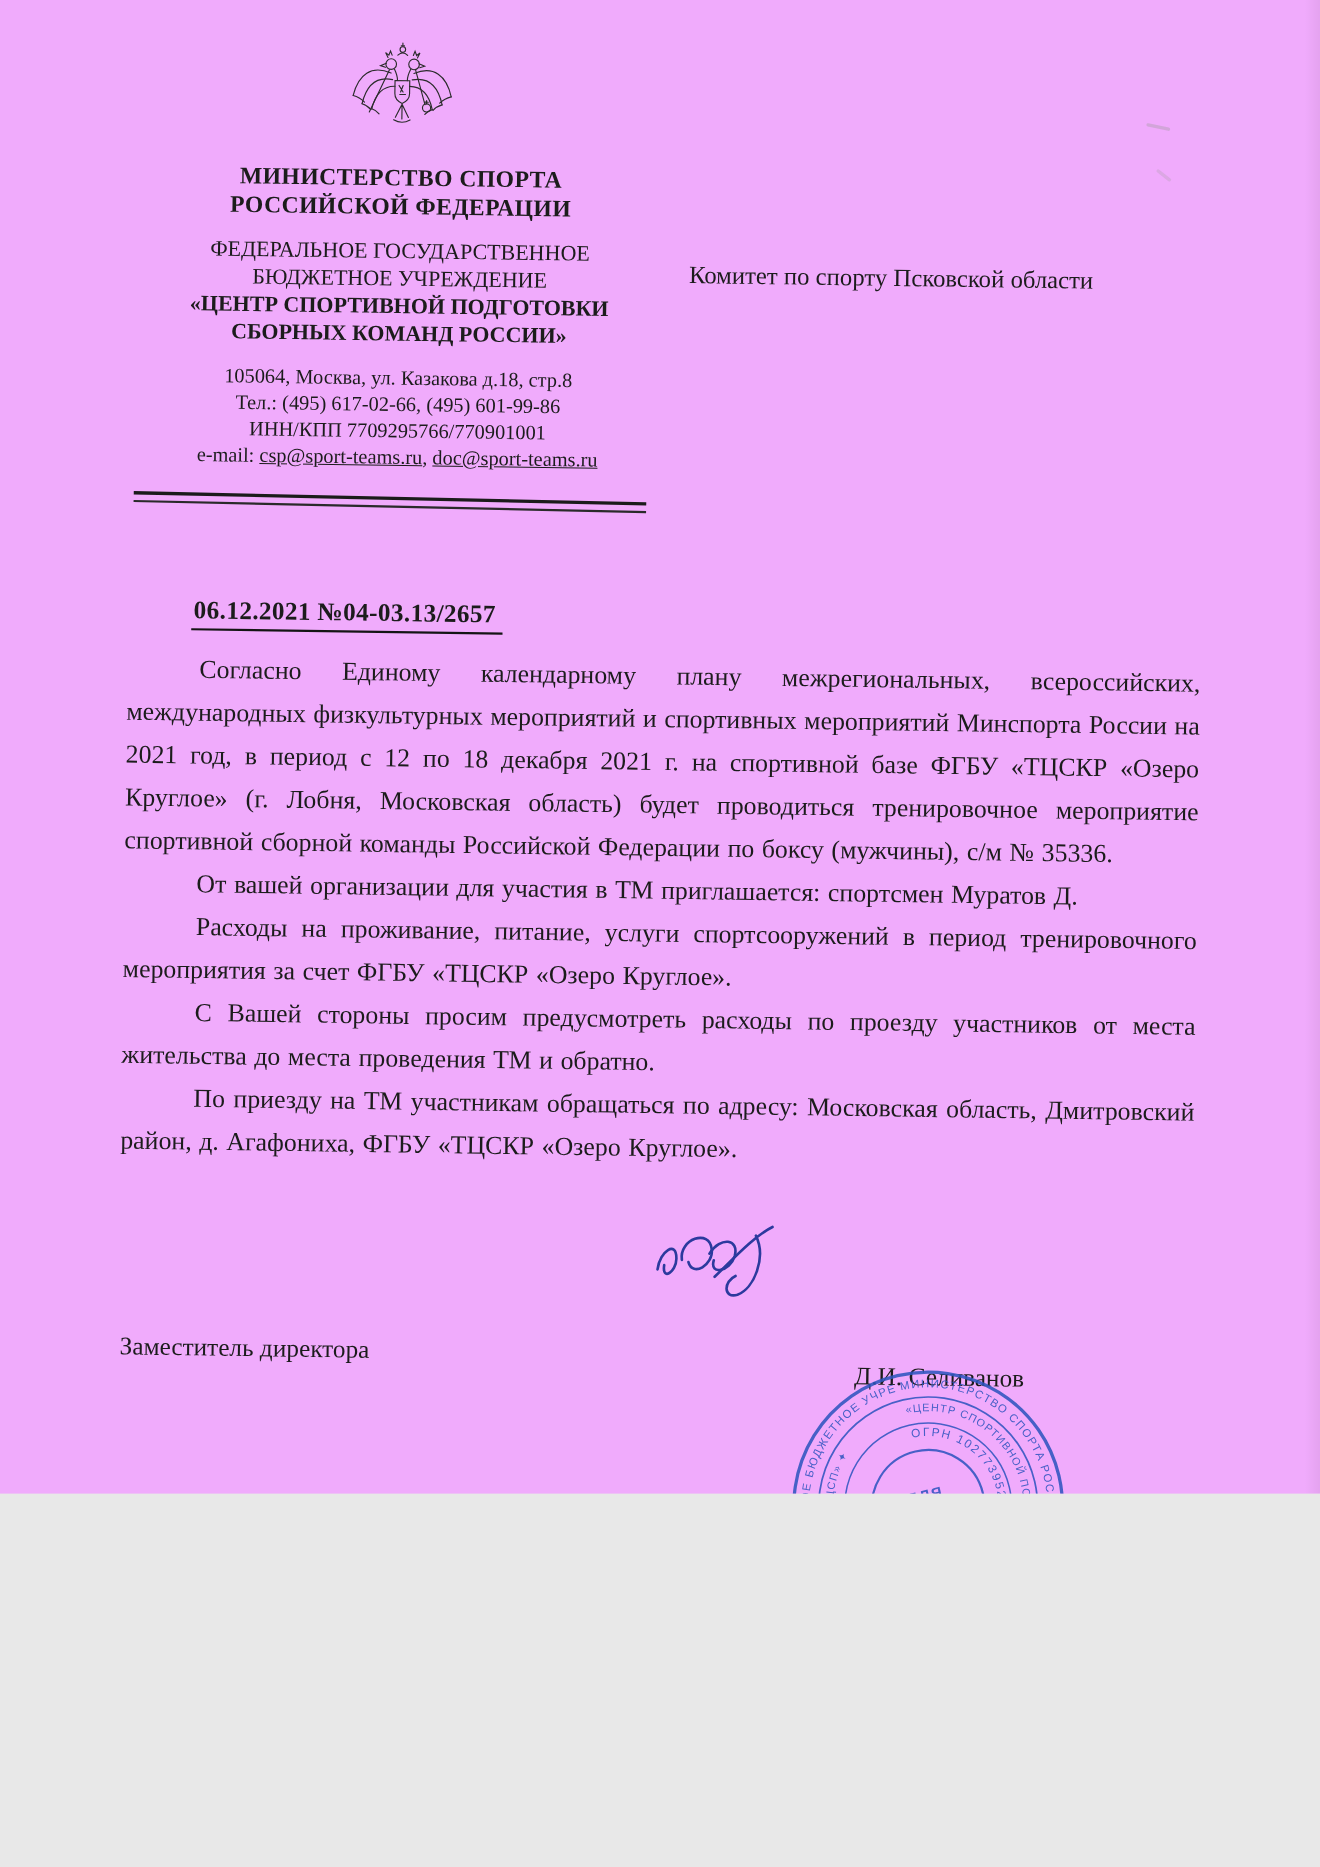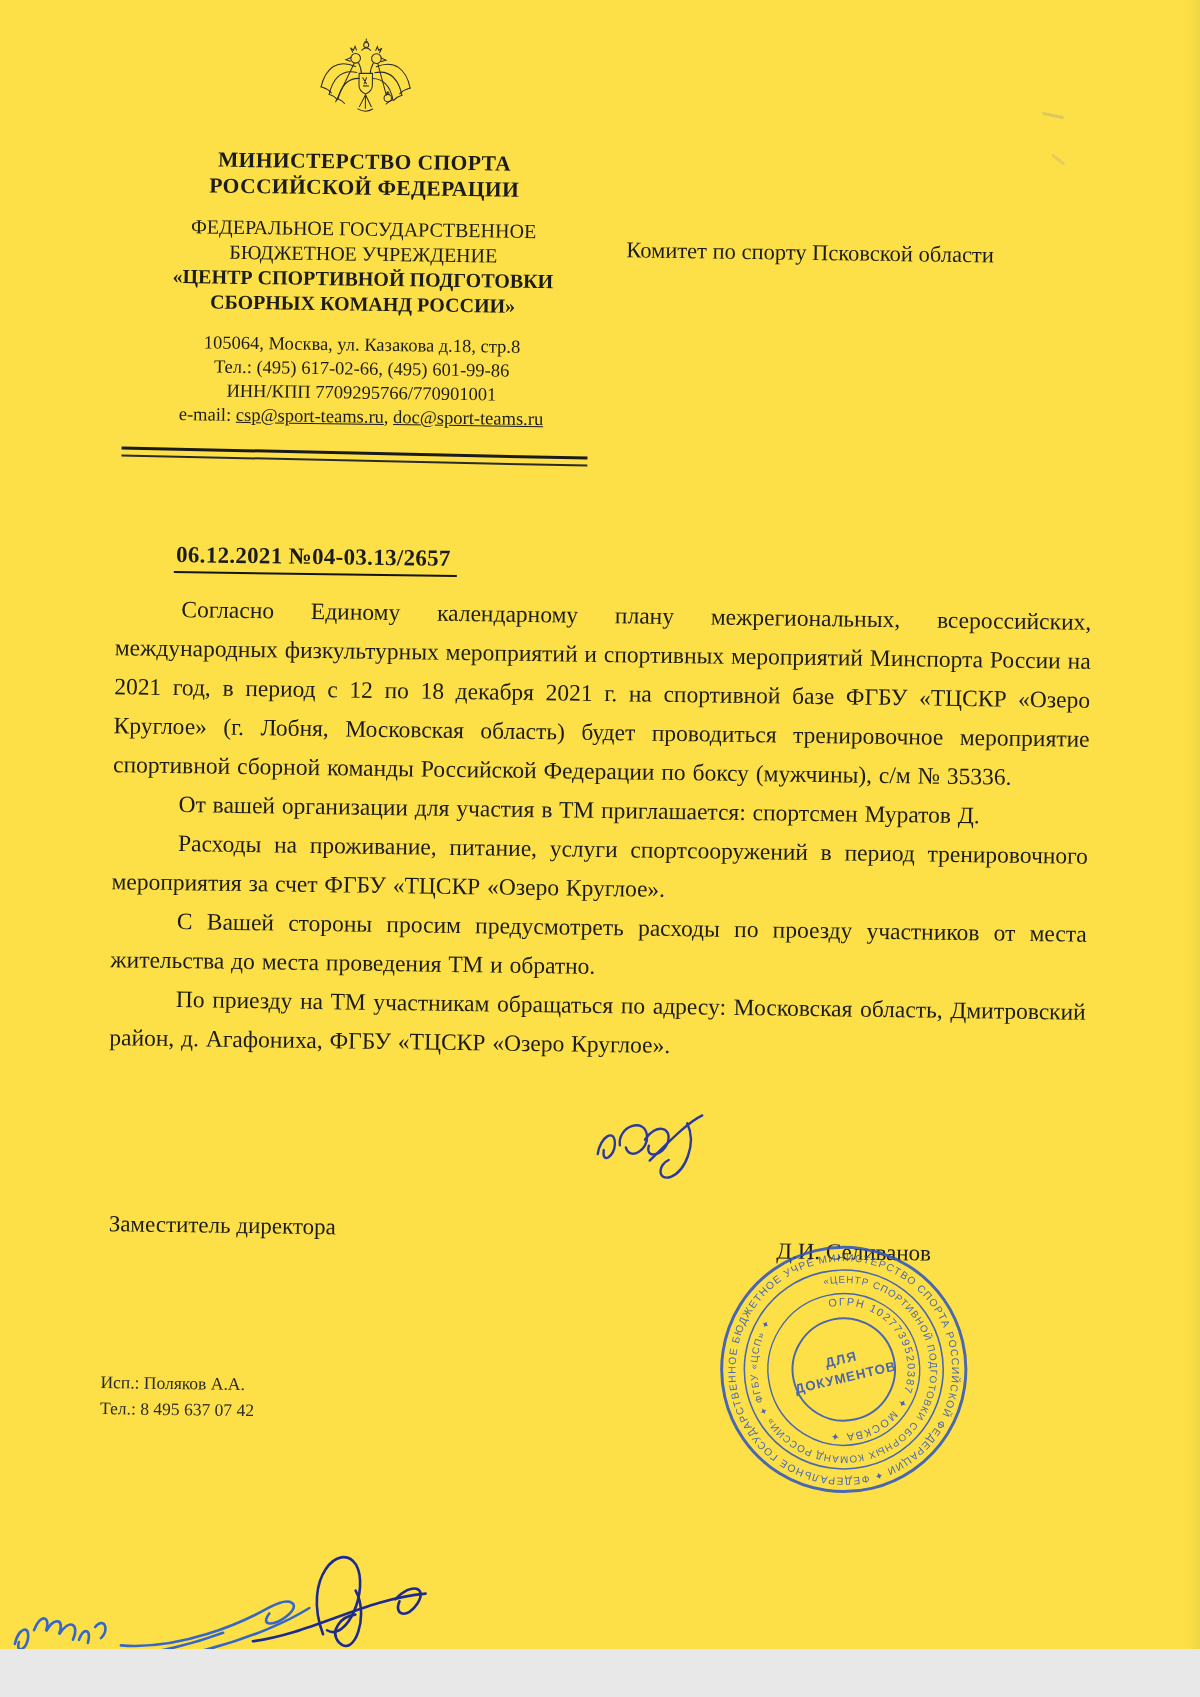--- a/index.html
+++ b/index.html
@@ -1,18 +1,18 @@
 <!DOCTYPE html>
 <html><head>
 <meta charset="utf-8">
 <style>
   html,body{margin:0;padding:0;background:#e8e8e8;}
   .page{
-    position:relative;width:1200px;height:1649px;margin:0 auto;
-    background:#fde047;overflow:hidden;
+    position:relative;width:1200px;height:1358px;margin:0 auto;
+    background:#f0abfc;overflow:hidden;
     font-family:"Liberation Serif","DejaVu Serif",serif;
     color:#1c1c1c;
   }
   .tilt{position:absolute;inset:0;transform:rotate(0.8deg);transform-origin:600px 850px;}
 
   
   .letterhead{position:absolute;left:105px;top:34px;width:500px;text-align:center;}
   .emblem{width:104px;height:112px;margin:0 auto;display:block;}
   .ministry{font-weight:bold;font-size:21.5px;line-height:26px;letter-spacing:.4px;margin-top:6px;}
   .institution{font-size:20px;line-height:25px;margin-top:16px;}

